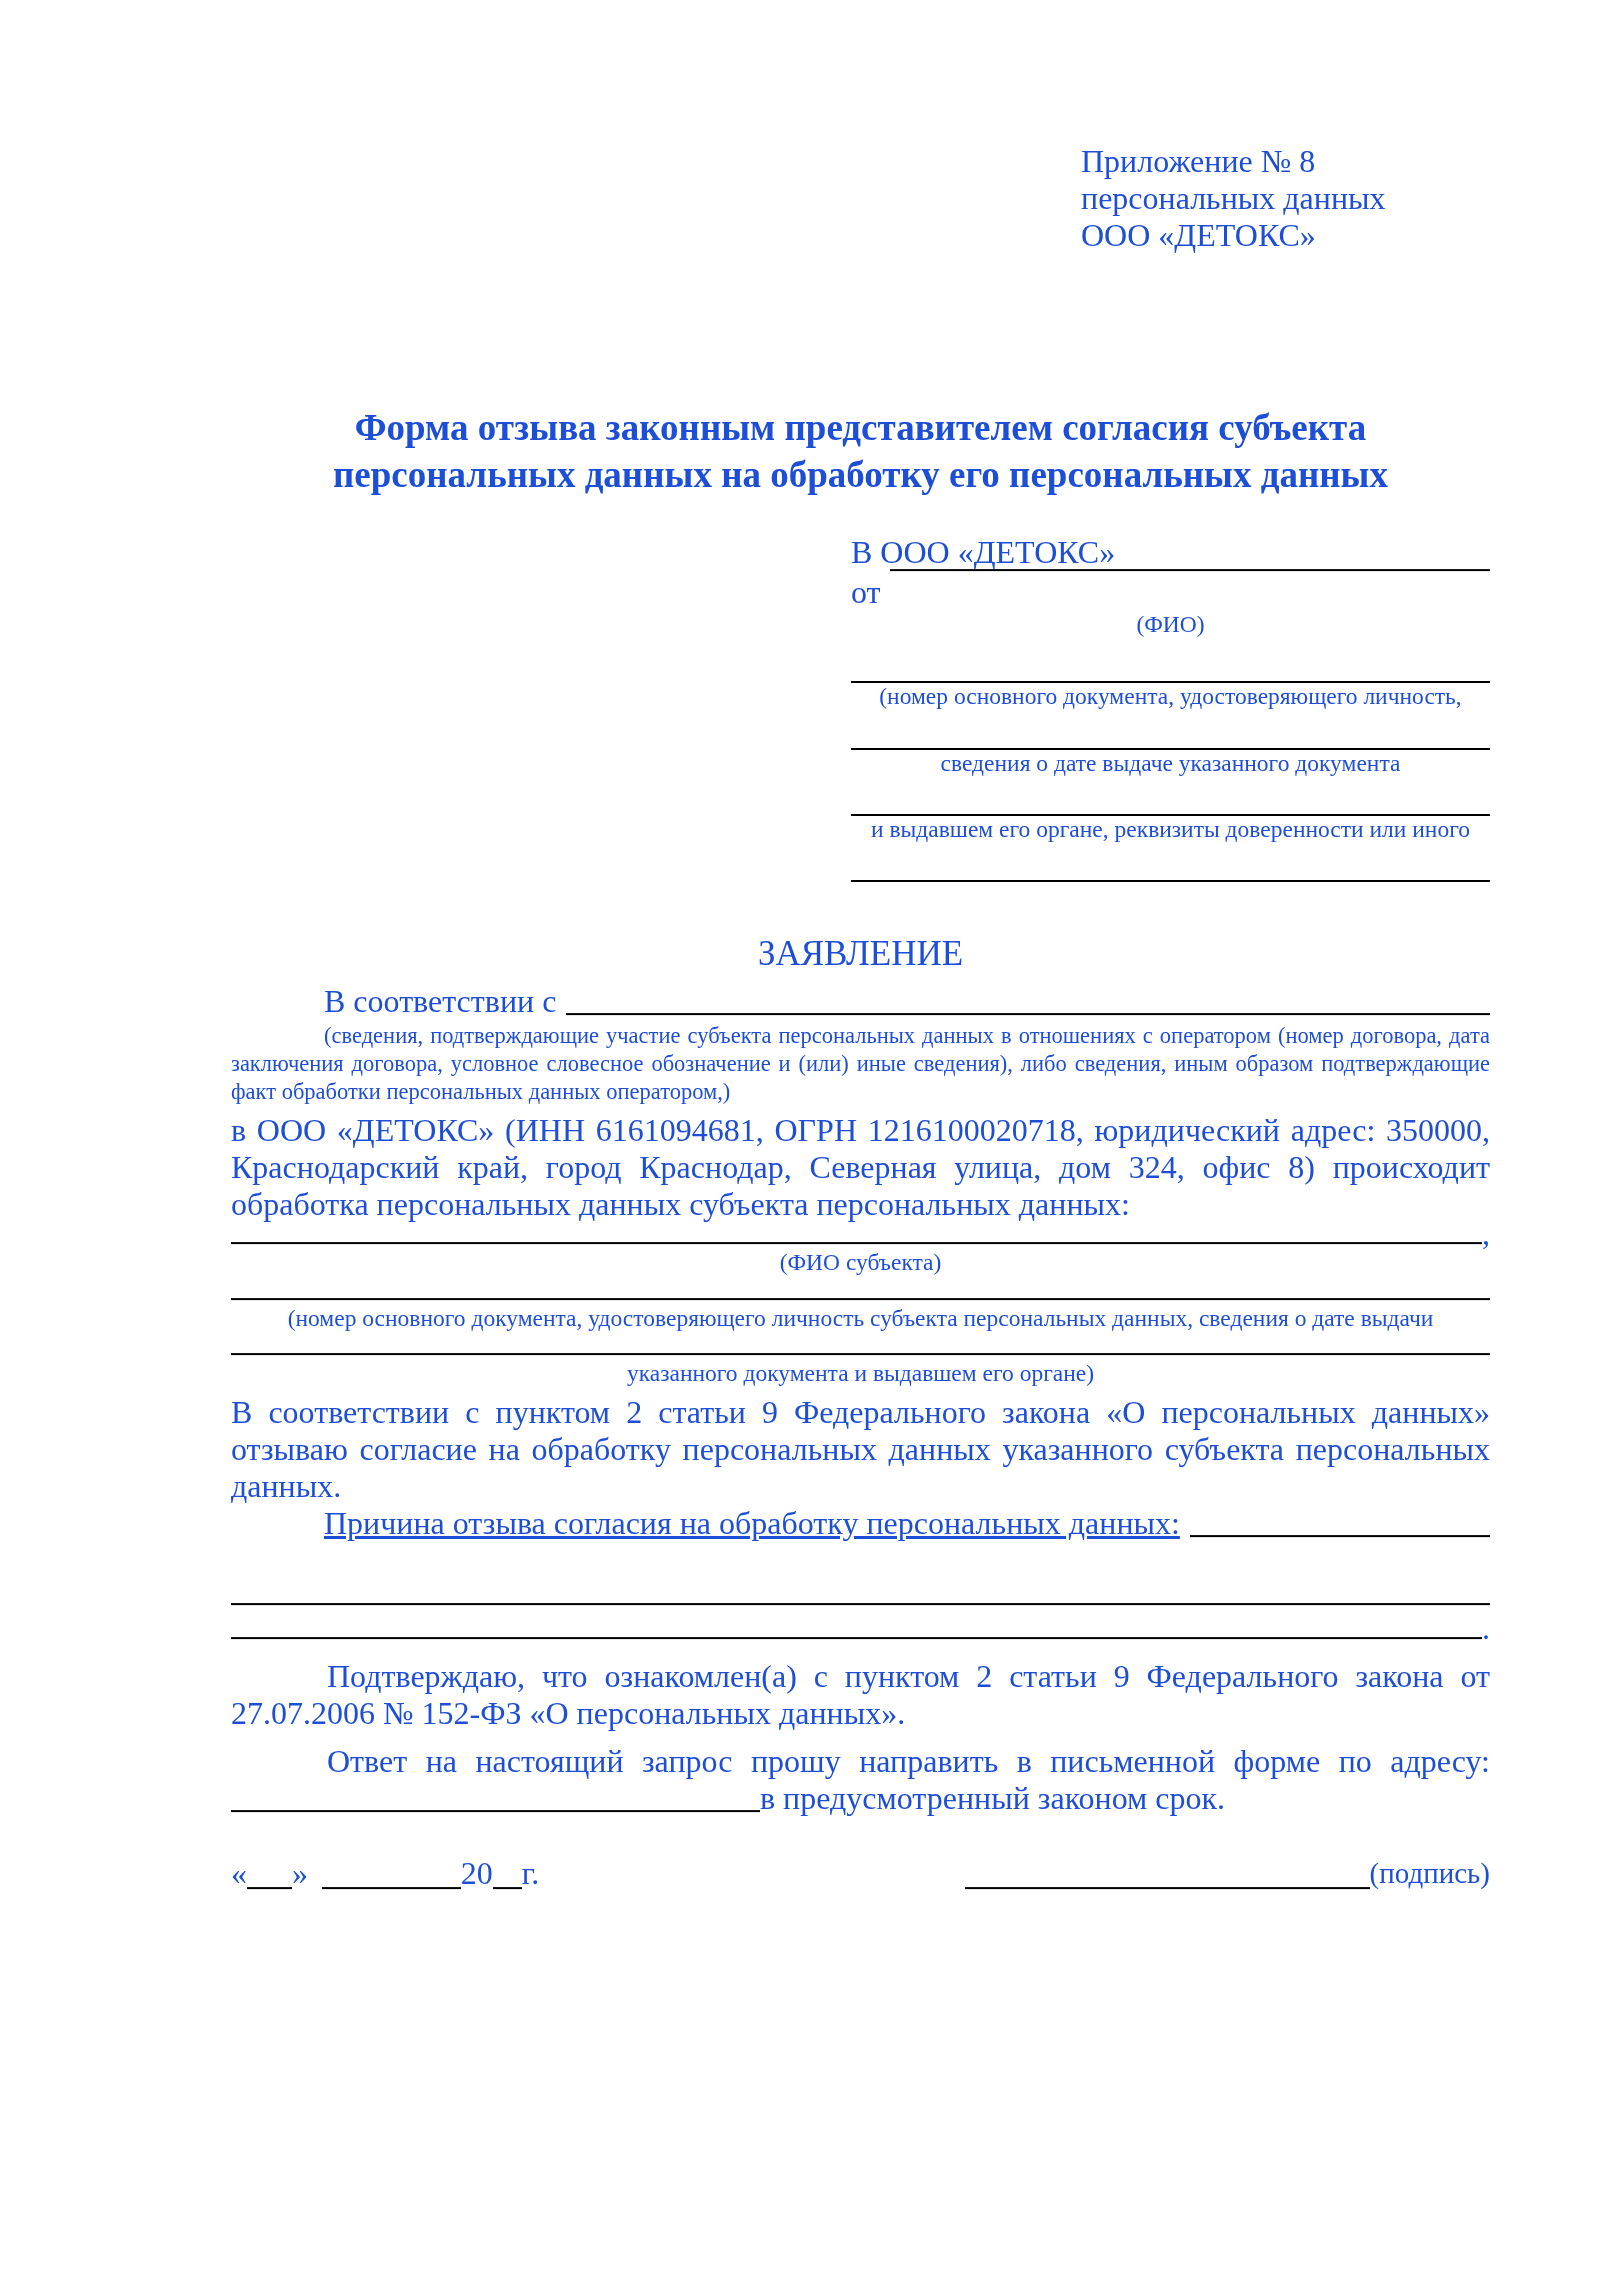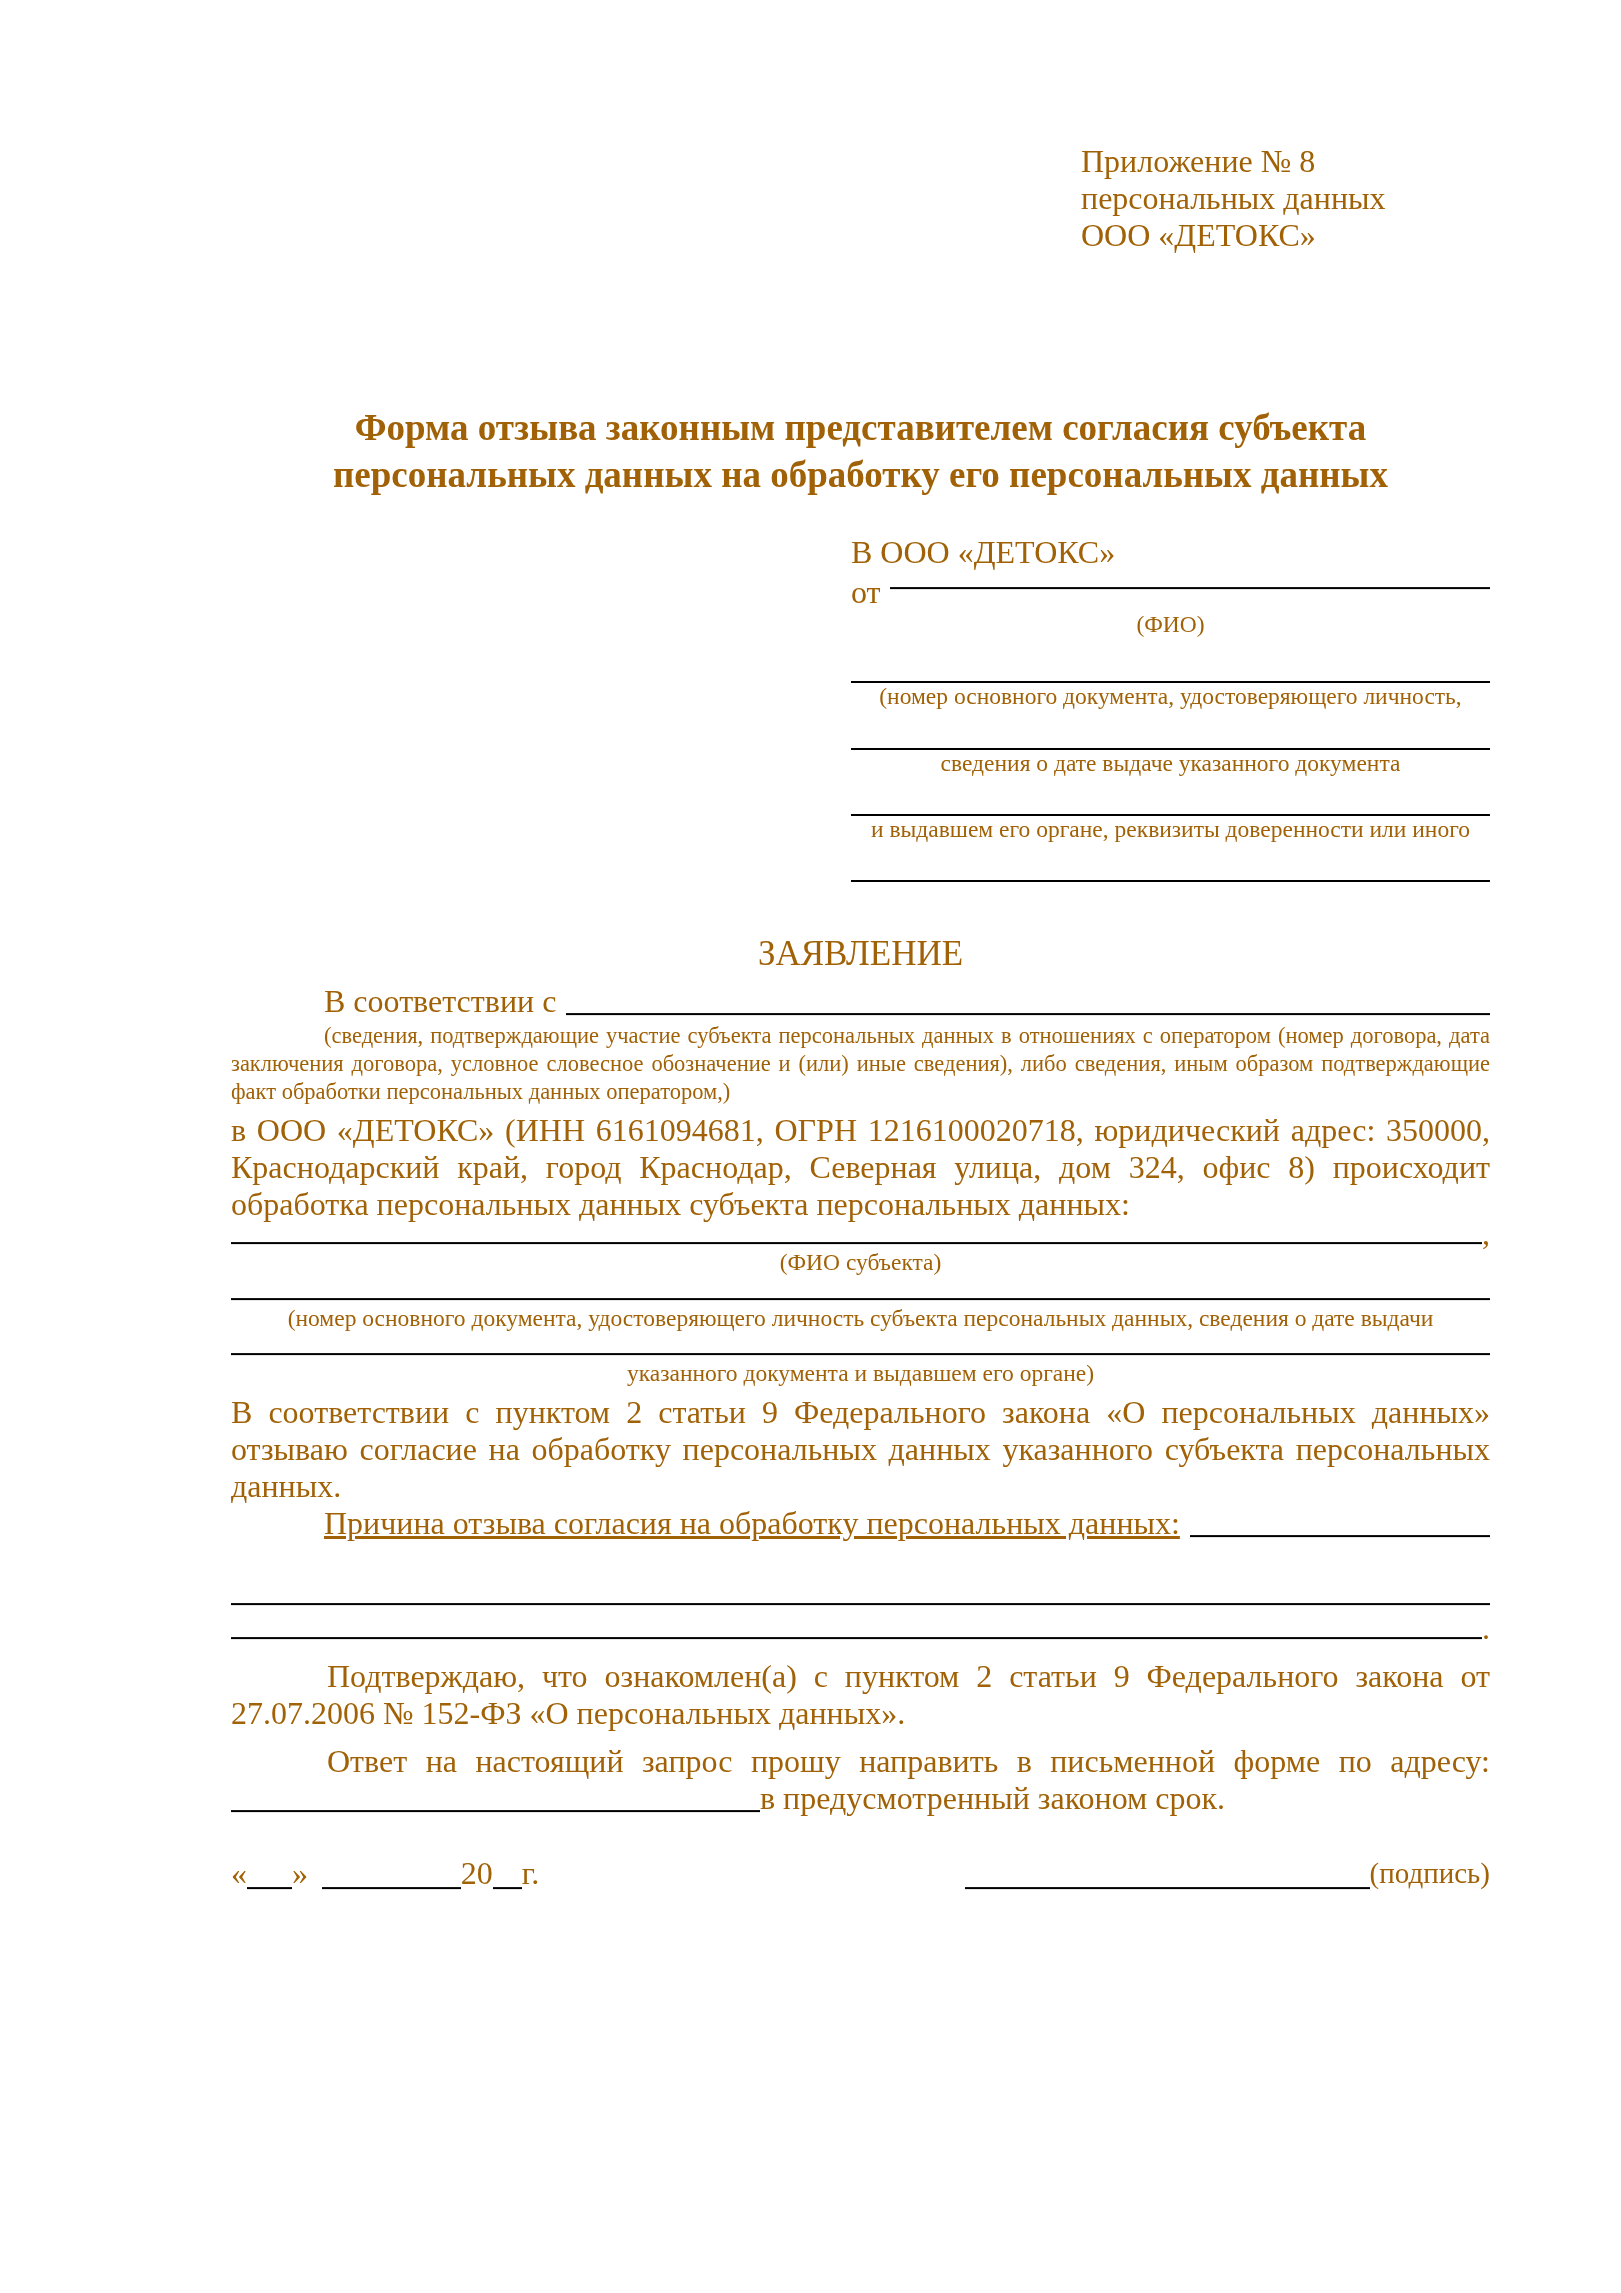--- a/index.html
+++ b/index.html
@@ -1,41 +1,41 @@
 <!DOCTYPE html>
 <html><head>
 <meta charset="utf-8">
 <style>
   html,body { margin:0; padding:0; background:#ffffff; }
   .page {
     position:relative;
     width:1621px; height:2294px;
     background:#ffffff;
     font-family:"Liberation Serif", serif;
-    color:#a16207;
+    color:#1d4ed8;
     font-size:32px;
     line-height:37px;
     overflow:hidden;
   }
   .abs { position:absolute; }
 
   
   .header-block { left:1081px; top:143px; width:451px; font-size:32px; line-height:37px; }
 
   
   .doc-title {
     left:231px; top:404px; width:1259px;
     text-align:center; font-weight:bold;
     font-size:37px; line-height:47px;
   }
 
   
   .addressee { left:851px; top:533px; width:639px; }
   .addressee .to-line { font-size:32px; line-height:39px; }
-  .from-row { display:flex; align-items:center; margin-top:2px; height:37px; }
+  .from-row { display:flex; align-items:flex-start; margin-top:2px; height:37px; }
   .from-row .lbl { line-height:37px; }
   .fill { flex:1 1 auto; border-bottom:2.9px solid #000; transform:translateY(-4.9px); margin-left:9.8px; }
   .cap { font-size:23.5px; line-height:27.4px; text-align:center; }
   .write-line { border-bottom:2.9px solid #000; height:37px; }
   .wl-1 { height:35px; margin-top:7.8px; }
   .wl-mid { height:37px; }
 
   
   .statement-heading { left:231px; top:934px; width:1259px; text-align:center; font-size:35px; line-height:39px; }
 

